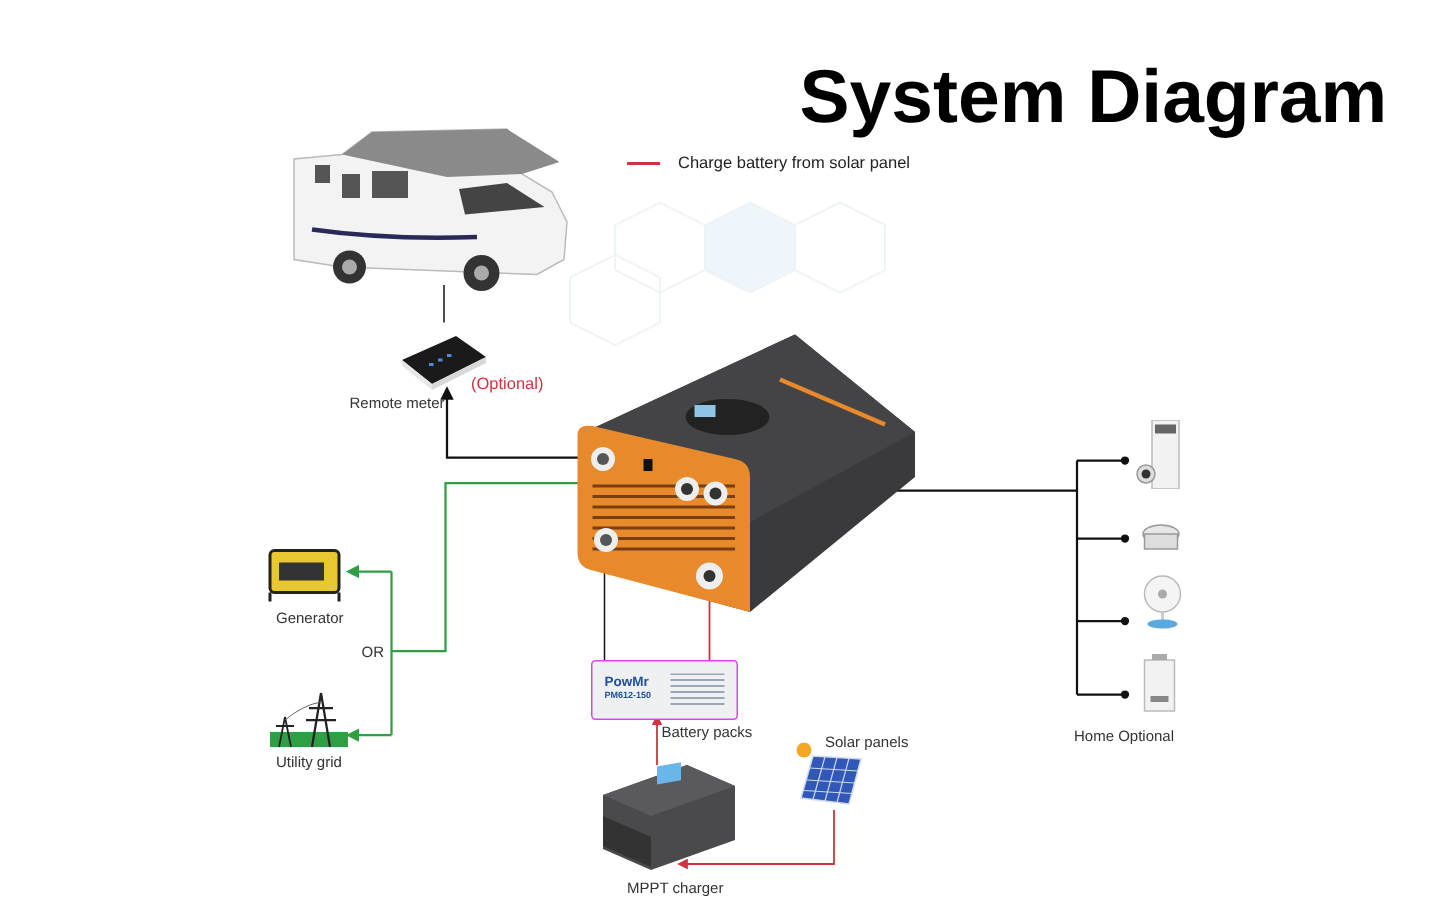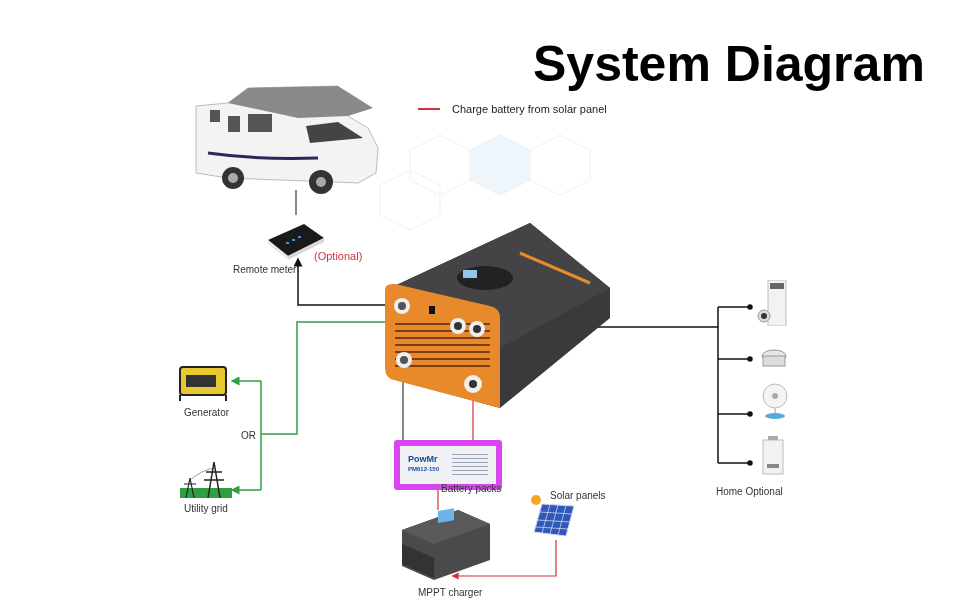--- a/index.html
+++ b/index.html
@@ -140,21 +140,21 @@
 <div class="abs lbl" style="left:241px;top:430px">OR</div>
 
 <svg class="abs" style="left:180px;top:460px" width="52" height="40">
   <rect x="0" y="28" width="52" height="10" fill="#2ea043"></rect>
   <path d="M34,2 L28,38 M34,2 L40,38 M26,12 L42,12 M24,20 L44,20" stroke="#222" stroke-width="1.5" fill="none"></path>
   <path d="M10,18 L6,38 M10,18 L14,38 M4,24 L16,24" stroke="#222" stroke-width="1.2" fill="none"></path>
   <path d="M10,20 Q22,10 34,8" stroke="#555" stroke-width="0.6" fill="none"></path>
 </svg>
 <div class="abs lbl" style="left:184px;top:503px">Utility grid</div>
 
-<div class="abs" style="left:394px;top:440px;width:96px;height:38px;background:#eef0f2;border:6px solid #d946ef;border-radius:3px">
+<div class="abs" style="left:394px;top:440px;width:96px;height:38px;background:#eef0f2;border:1px solid #d946ef;border-radius:3px">
   <div style="position:absolute;left:8px;top:8px;font-size:9px;font-weight:bold;color:#1e4fa0">PowMr</div>
   <div style="position:absolute;left:8px;top:20px;font-size:6px;font-weight:bold;color:#1e4fa0">PM612-150</div>
   <div style="position:absolute;left:52px;top:8px;width:36px;height:22px;background:repeating-linear-gradient(#9aa6b8 0 1px,transparent 1px 4px)"></div>
 </div>
 <div class="abs lbl" style="left:441px;top:483px">Battery packs</div>
 
 <svg class="abs" style="left:398px;top:500px" width="96" height="82">
   <path d="M4,30 L60,10 L92,24 L92,60 L36,80 L4,66 Z" fill="#4a4a4c"></path>
   <path d="M4,30 L60,10 L92,24 L36,44 Z" fill="#5a5a5c"></path>
   <rect x="40" y="18" width="16" height="12" fill="#6ab6e8" transform="skewY(-10)"></rect>

